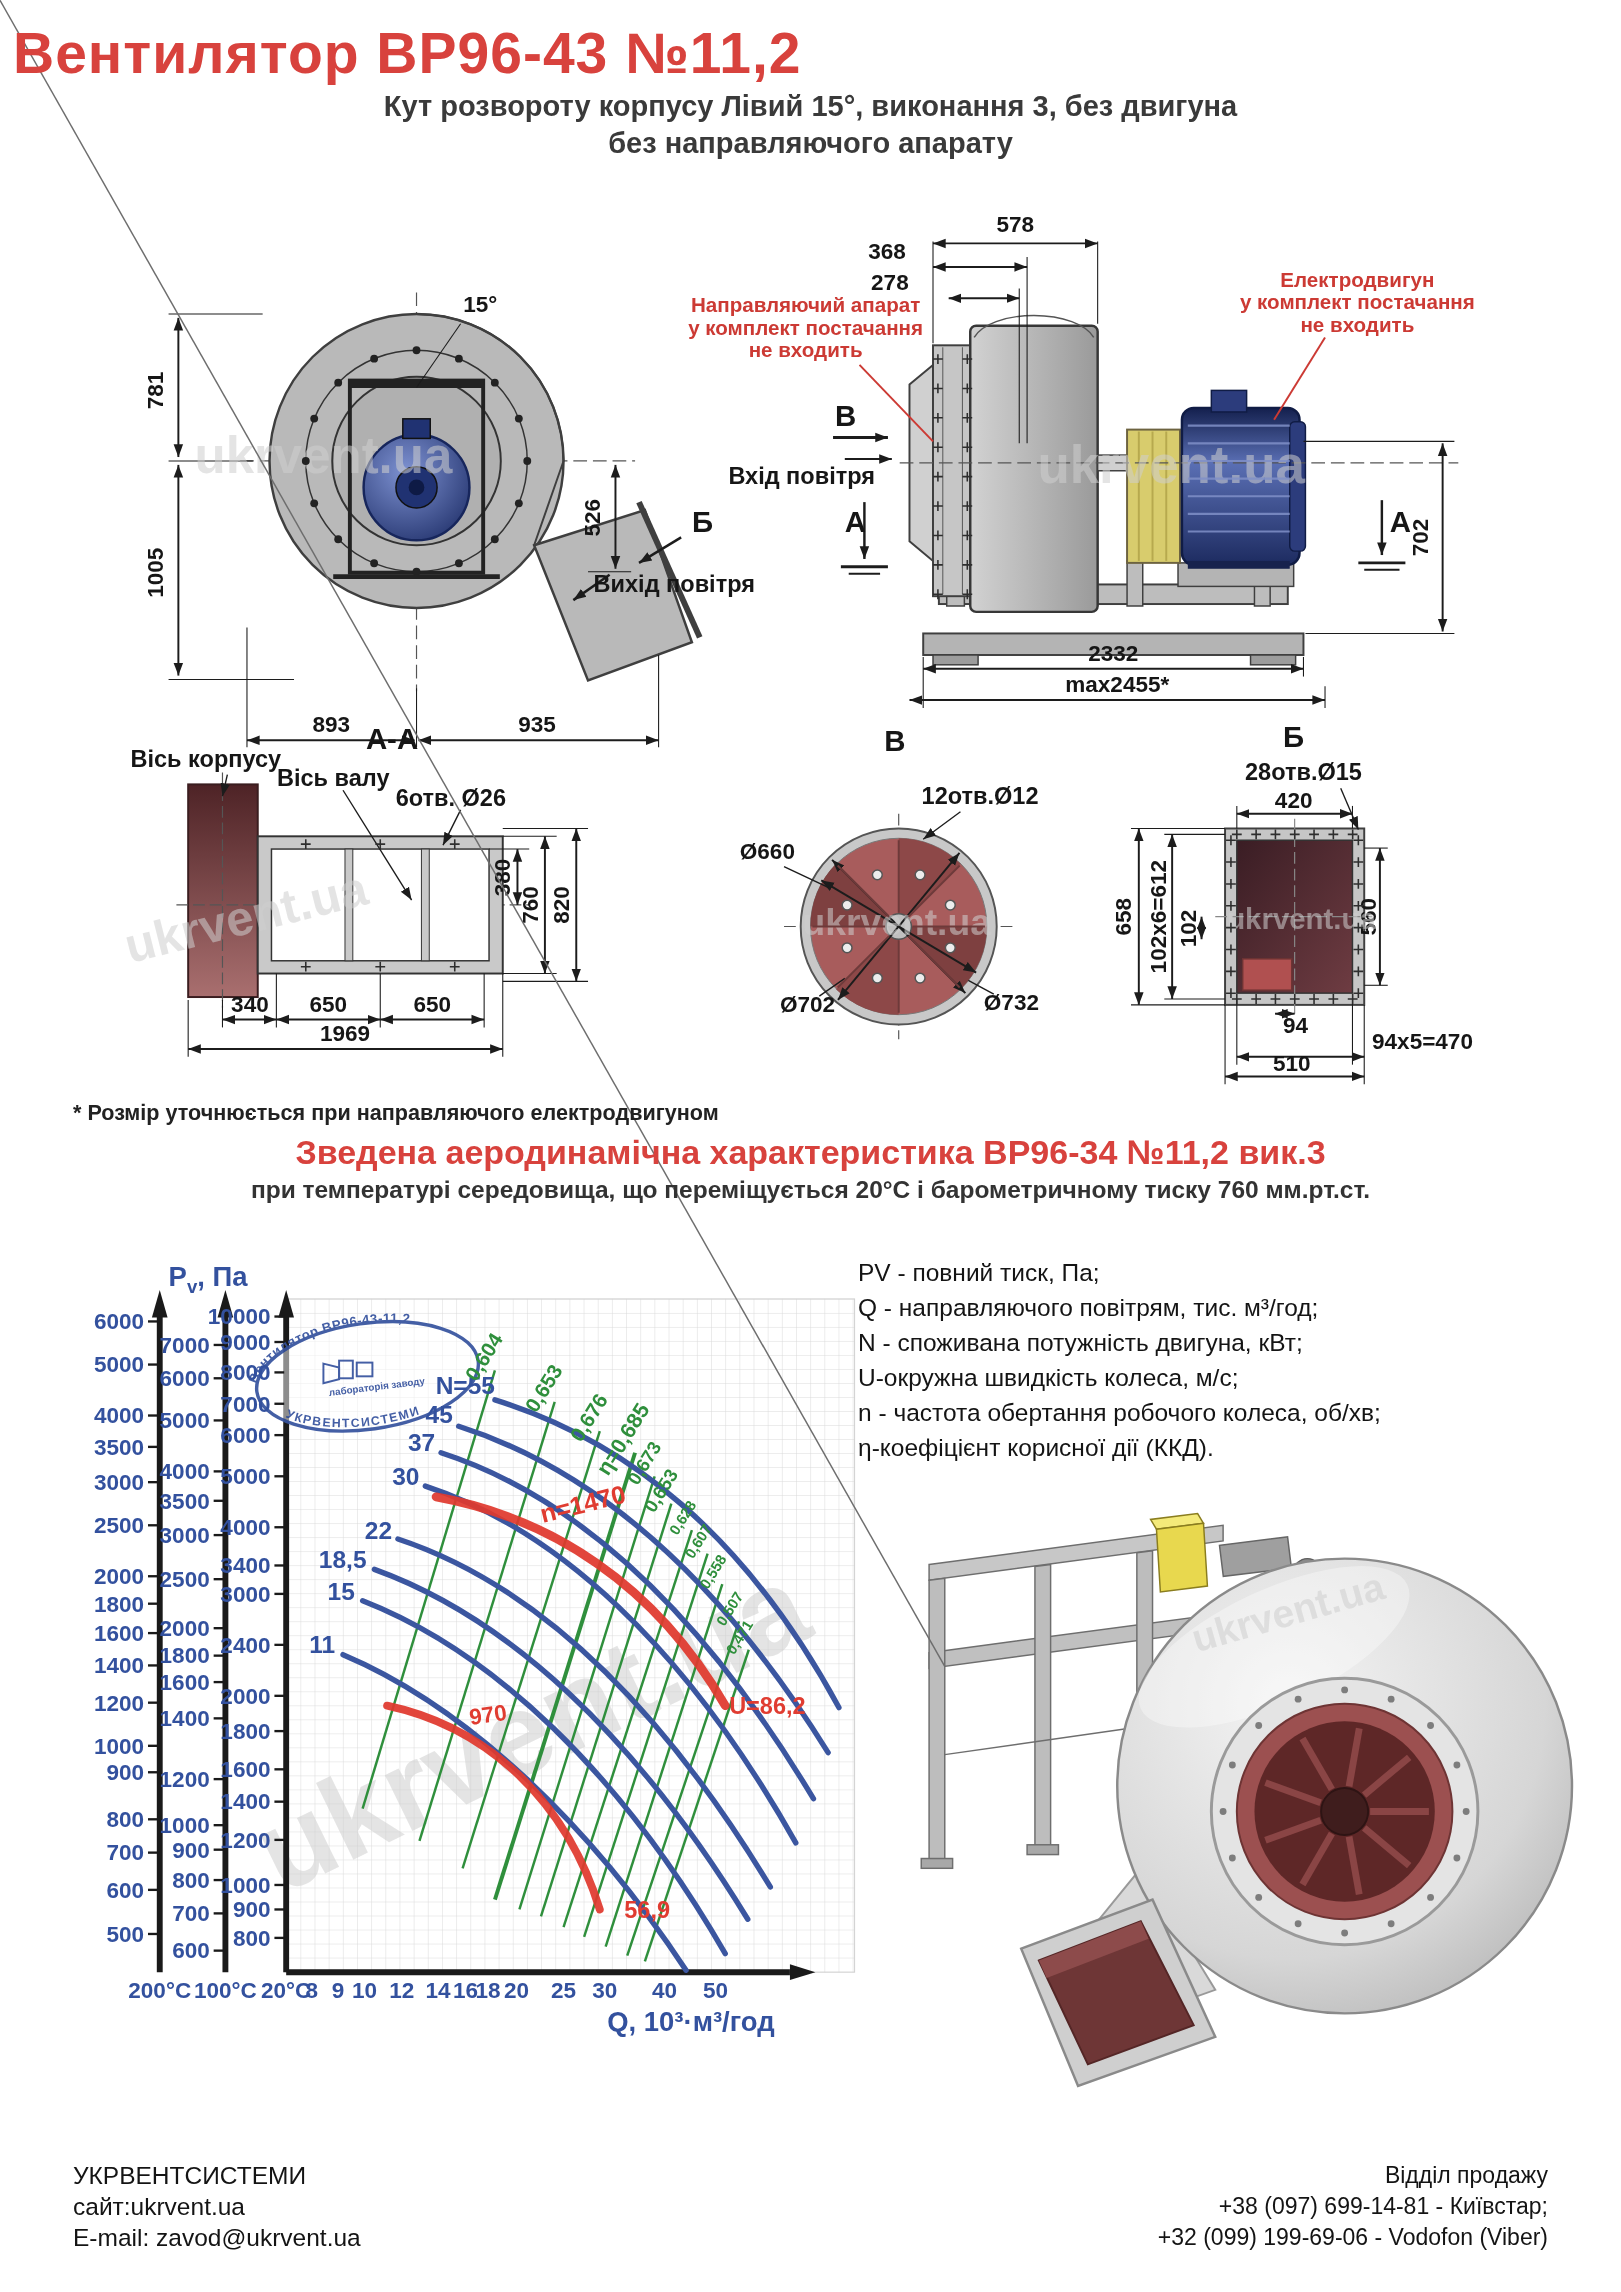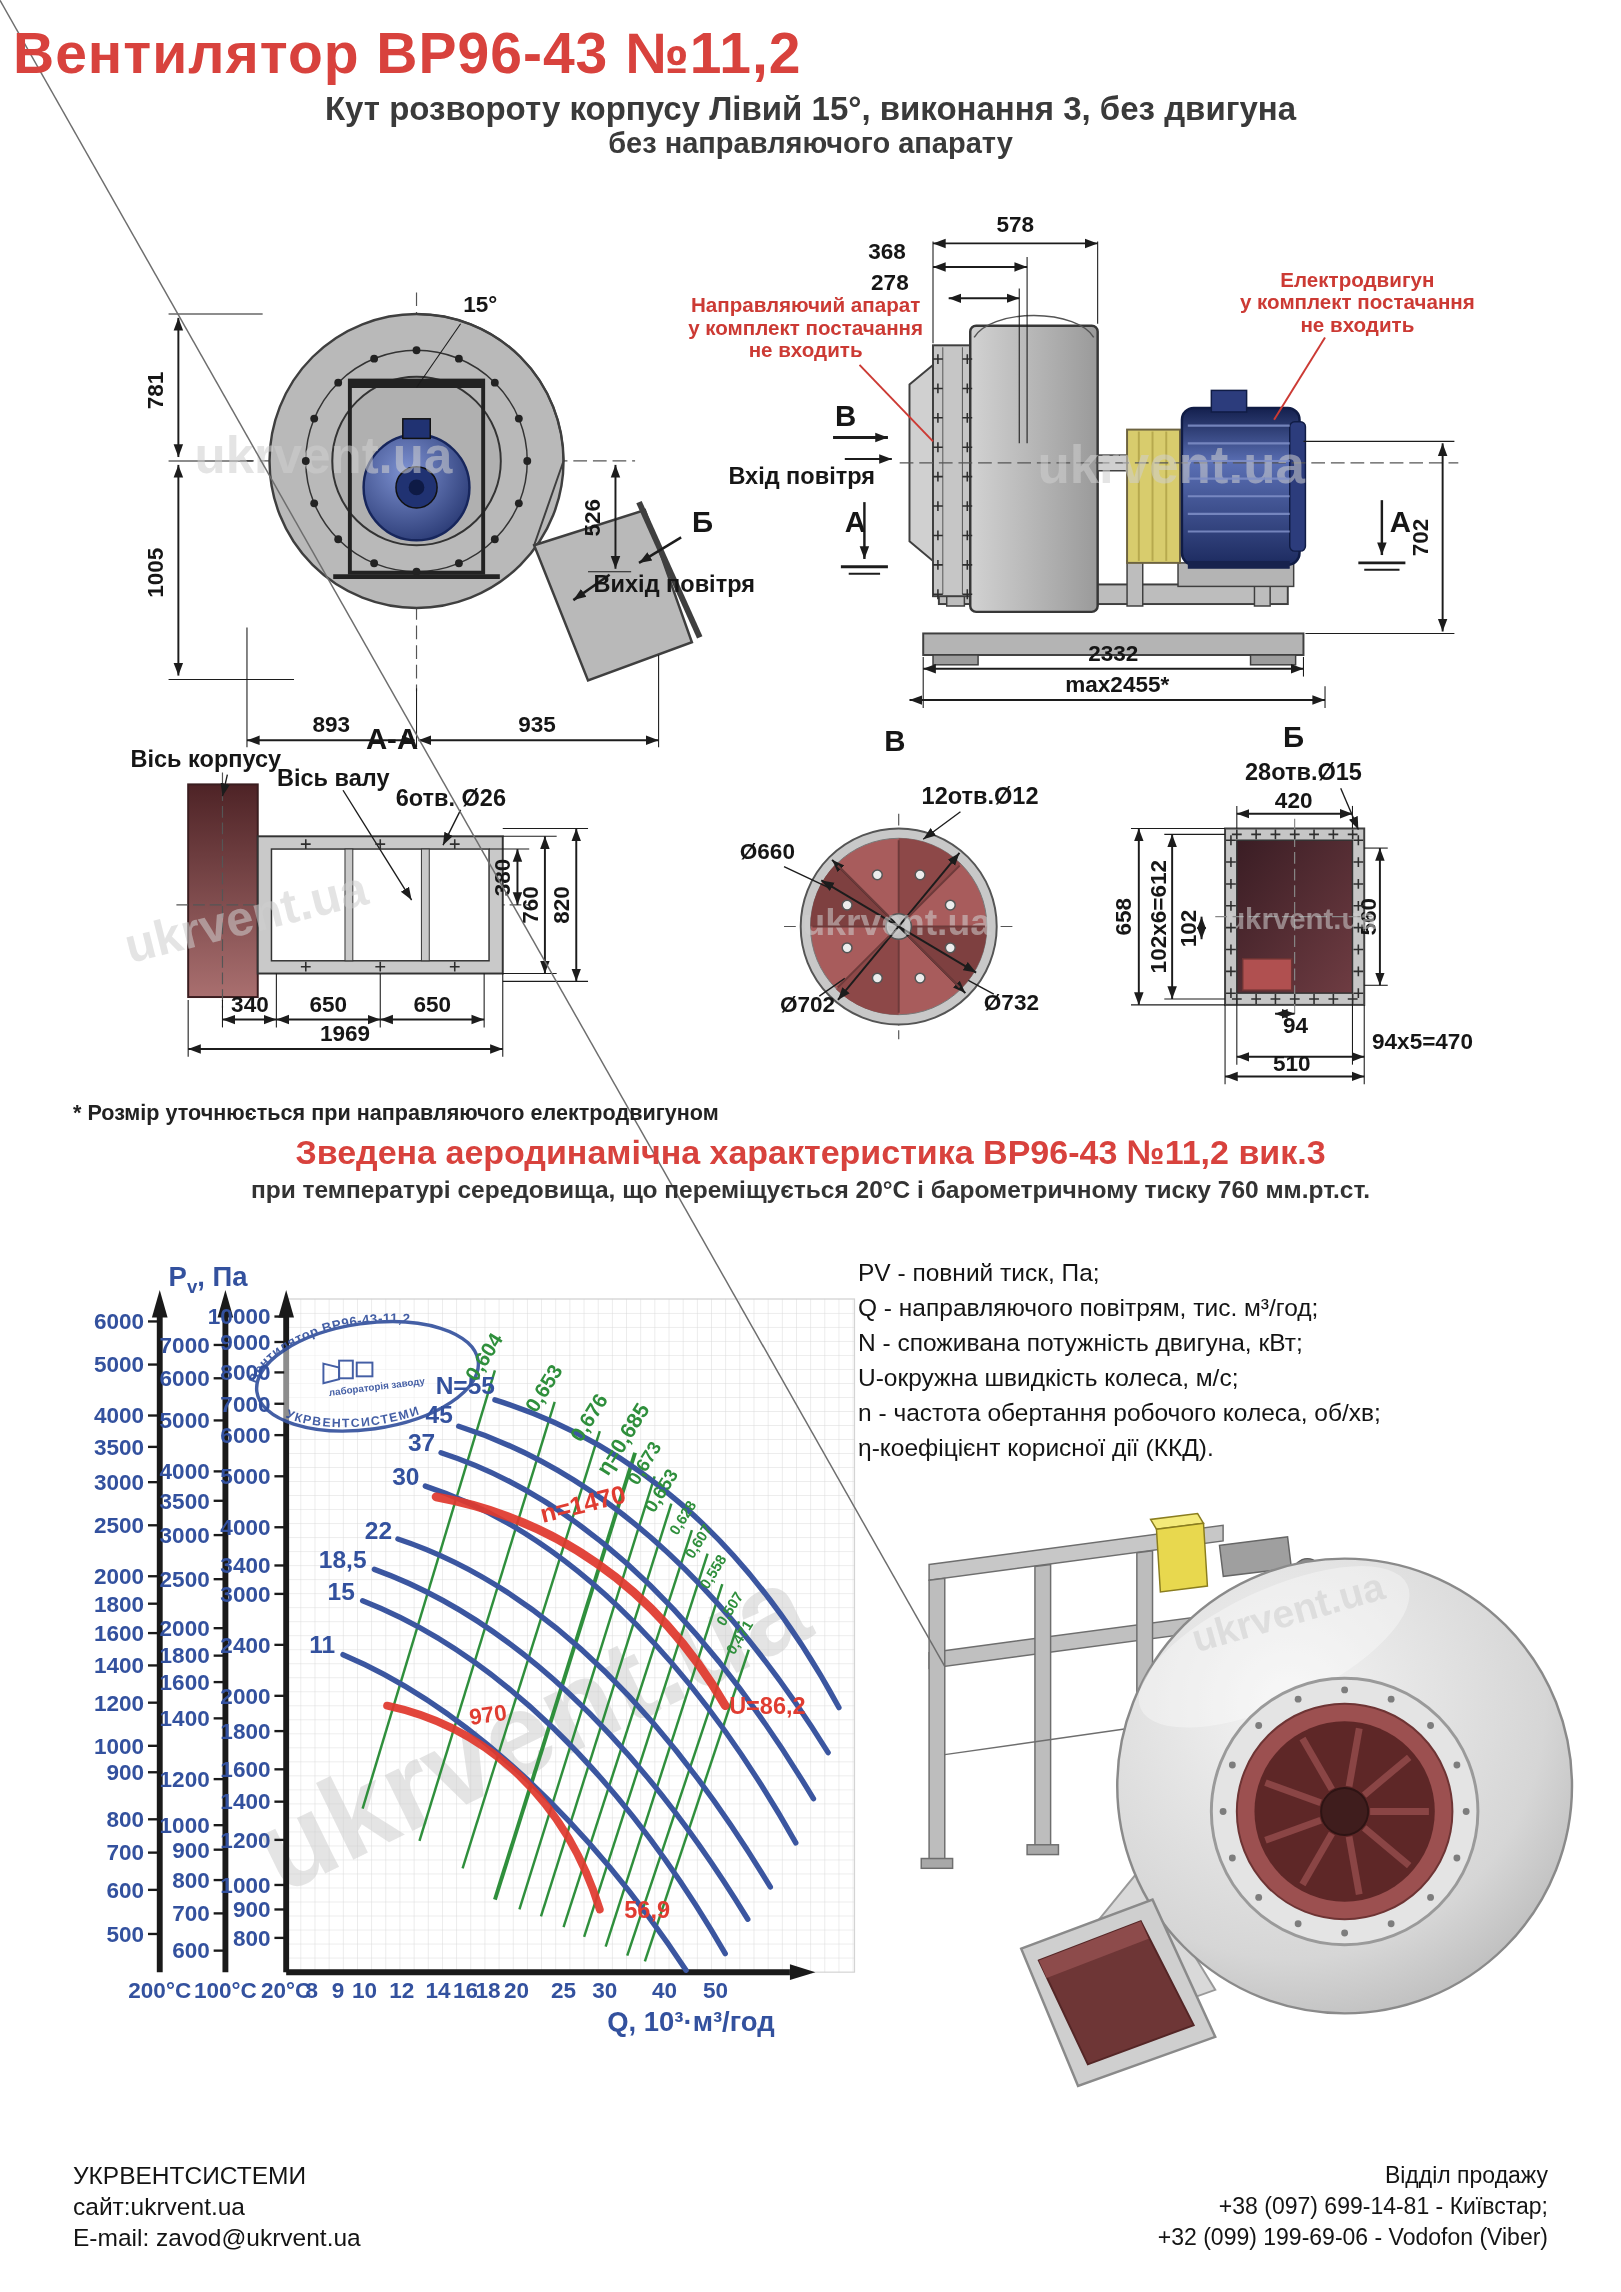--- a/index.html
+++ b/index.html
@@ -1,19 +1,19 @@
 <!DOCTYPE html>
 <html><head>
 <meta charset="utf-8">
 <style>
   html,body{margin:0;padding:0;background:#ffffff;}
   .page{position:relative;width:1621px;height:2293px;background:#fff;font-family:"Liberation Sans",sans-serif;overflow:hidden;}
   .abs{position:absolute;}
   .title{top:19.6px;left:0;right:0;text-align:left;font-size:57px;font-weight:bold;color:#d8423d;letter-spacing:1px;padding-left:13px;}
-  .sub1{top:90px;left:0;right:0;text-align:center;font-size:33px;font-weight:bold;color:#3a3a3a;}
+  .sub1{top:90px;left:0;right:0;text-align:center;font-size:29px;font-weight:bold;color:#3a3a3a;}
   .sub2{top:127px;left:0;right:0;text-align:center;font-size:29px;font-weight:bold;color:#3a3a3a;}
   .footnote{top:1100px;left:73px;font-size:21.6px;font-weight:bold;color:#222;}
   .h2{top:1133px;left:0;right:0;text-align:center;font-size:34px;font-weight:bold;color:#d8423d;}
   .h2sub{top:1176px;left:0;right:0;text-align:center;font-size:24.5px;font-weight:bold;color:#333;}
   .legend{top:1255px;left:846px;font-size:24.5px;color:#141414;line-height:35px;margin-left:12px;}
   .foot-left{top:2160px;left:73px;font-size:24.5px;color:#141414;line-height:31px;}
   .foot-right{top:2160px;right:73px;text-align:right;font-size:23px;color:#141414;line-height:31px;}
   svg{font-family:"Liberation Sans",sans-serif;}
   svg text{user-select:none;}
   .pt{fill:#33519e;font-weight:bold;font-size:23px;}
@@ -679,21 +679,21 @@
           <line x1="1376.5148526193402" y1="1822.3949984216827" x2="1386.933743279356" y2="1763.30653324095" stroke="#8a4545" stroke-width="7"></line>
           <line x1="1391.9171555210935" y1="1831.28752214815" x2="1437.879822108232" y2="1792.7202655669576" stroke="#8a4545" stroke-width="7"></line>
         </g>
   </g>
 </svg>
 
 <div class="abs title">Вентилятор ВР96-43 №11,2</div>
 <div class="abs sub1">Кут розвороту корпусу Лівий 15°, виконання 3, без двигуна</div>
 <div class="abs sub2">без направляючого апарату</div>
 <div class="abs footnote">* Розмір уточнюється при направляючого електродвигуном</div>
-<div class="abs h2">Зведена аеродинамічна характеристика ВР96-43 №11,2 вик.3</div>
+<div class="abs h2">Зведена аеродинамічна характеристика ВР96-34 №11,2 вик.3</div>
 <div class="abs h2sub">при температурі середовища, що переміщується 20°С і барометричному тиску 760 мм.рт.ст.</div>
 
 <div class="abs legend">
   <div>PV - повний тиск, Па;</div>
   <div>Q - направляючого повітрям, тис. м³/год;</div>
   <div>N - споживана потужність двигуна, кВт;</div>
   <div>U-окружна швидкість колеса, м/с;</div>
   <div>n - частота обертання робочого колеса, об/хв;</div>
   <div>η-коефіцієнт корисної дії (ККД).</div>
 </div>

